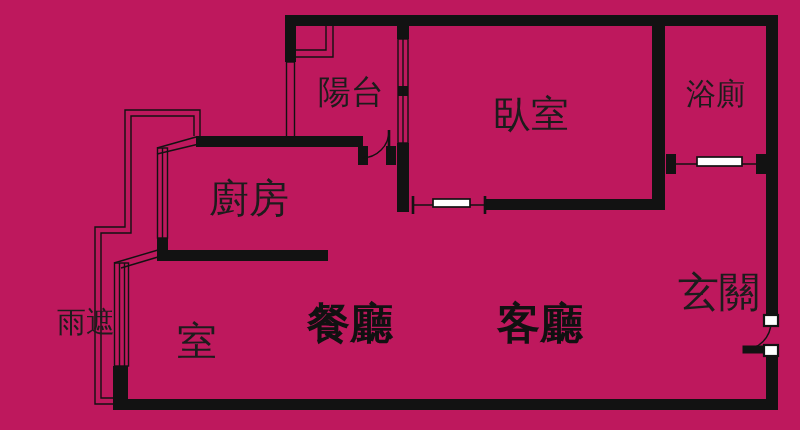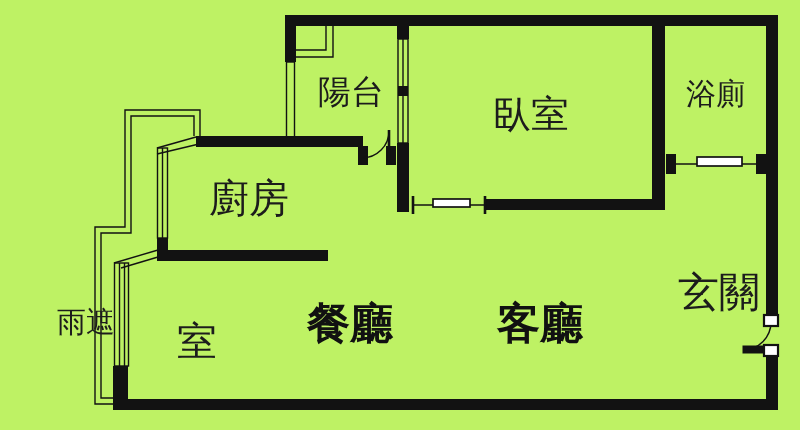--- a/index.html
+++ b/index.html
@@ -1,19 +1,19 @@
 <!DOCTYPE html>
 <html><head>
 <meta charset="utf-8">
 <style>
   html,body{margin:0;padding:0;background:#888;}
   .stage{
     position:relative;
     width:800px;height:430px;
-    background:#bef264;
+    background:#be185d;
     overflow:hidden;
     font-family:"Liberation Serif","DejaVu Serif",serif;
   }
   svg{display:block;}
   .wall{fill:#121212;stroke:none;}
   .thin2{fill:none;stroke:#121212;stroke-width:1.4;}
   .leaf{fill:#ffffff;stroke:#121212;stroke-width:1.7;}
   .jambbox{fill:#ffffff;stroke:#121212;stroke-width:2.2;}
   .doorleaf{fill:#121212;stroke:#121212;stroke-width:1;}
   .jambline{fill:none;stroke:#121212;stroke-width:2.6;}

